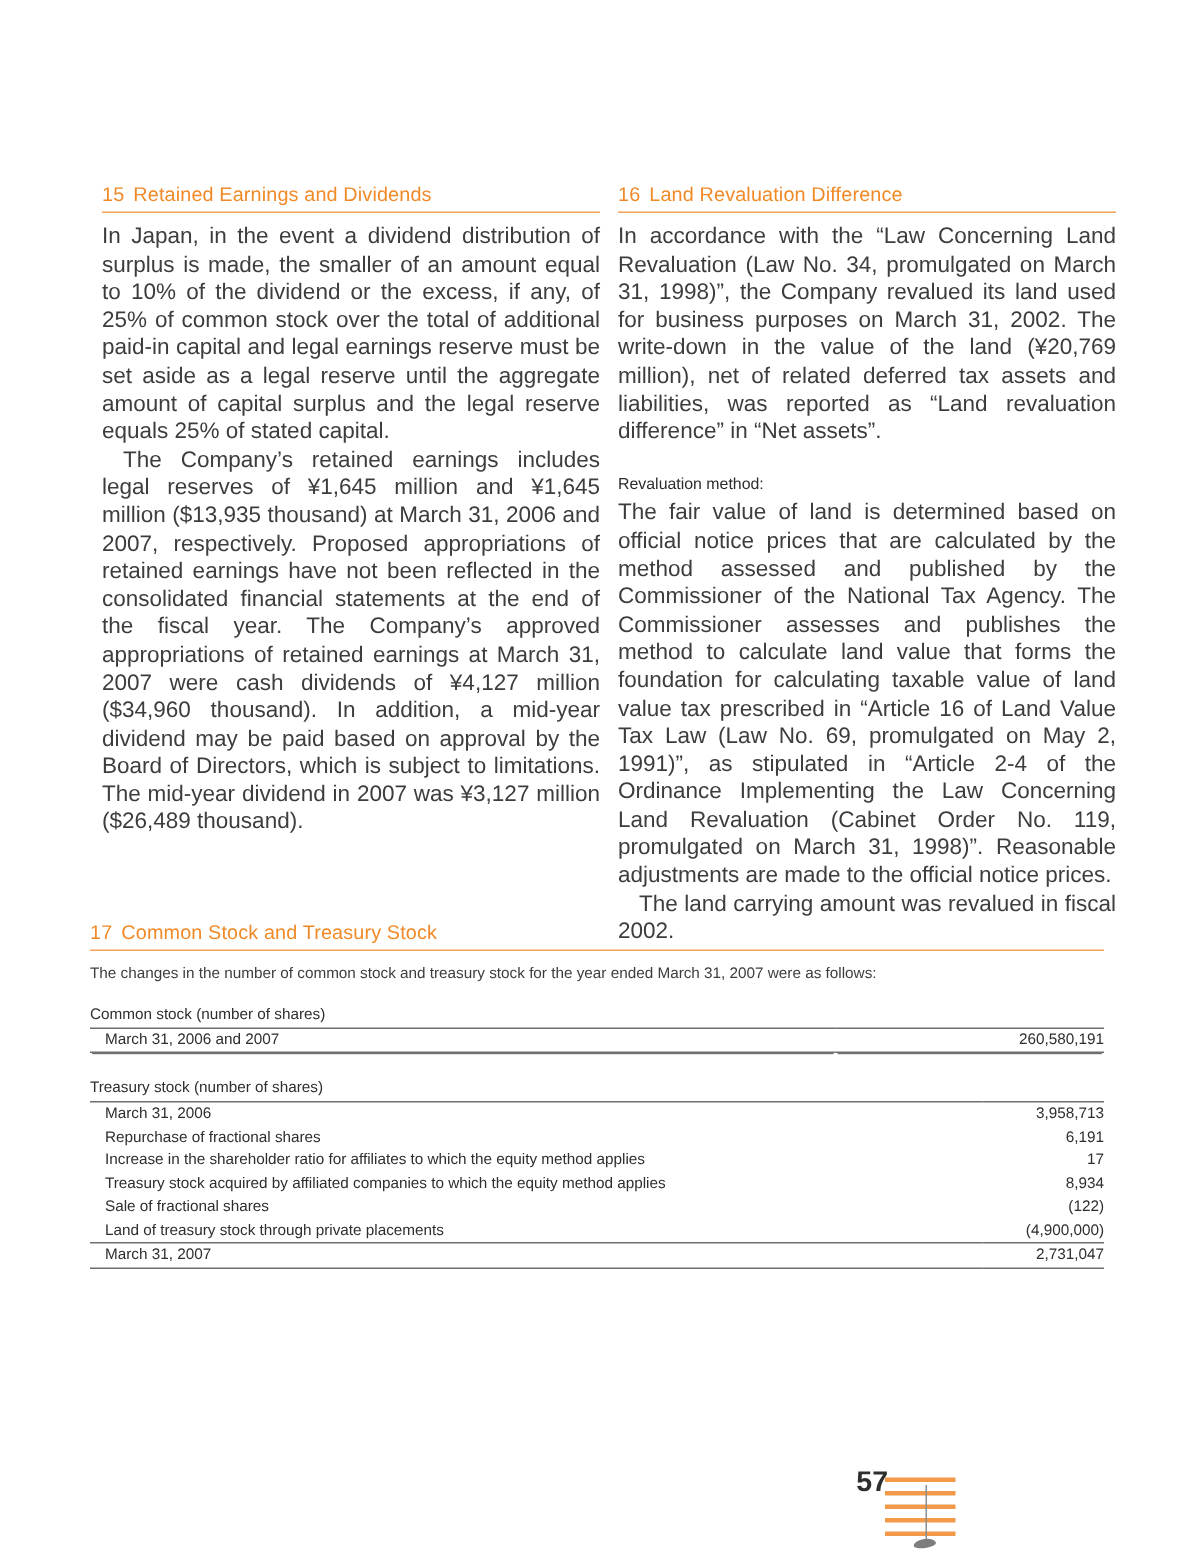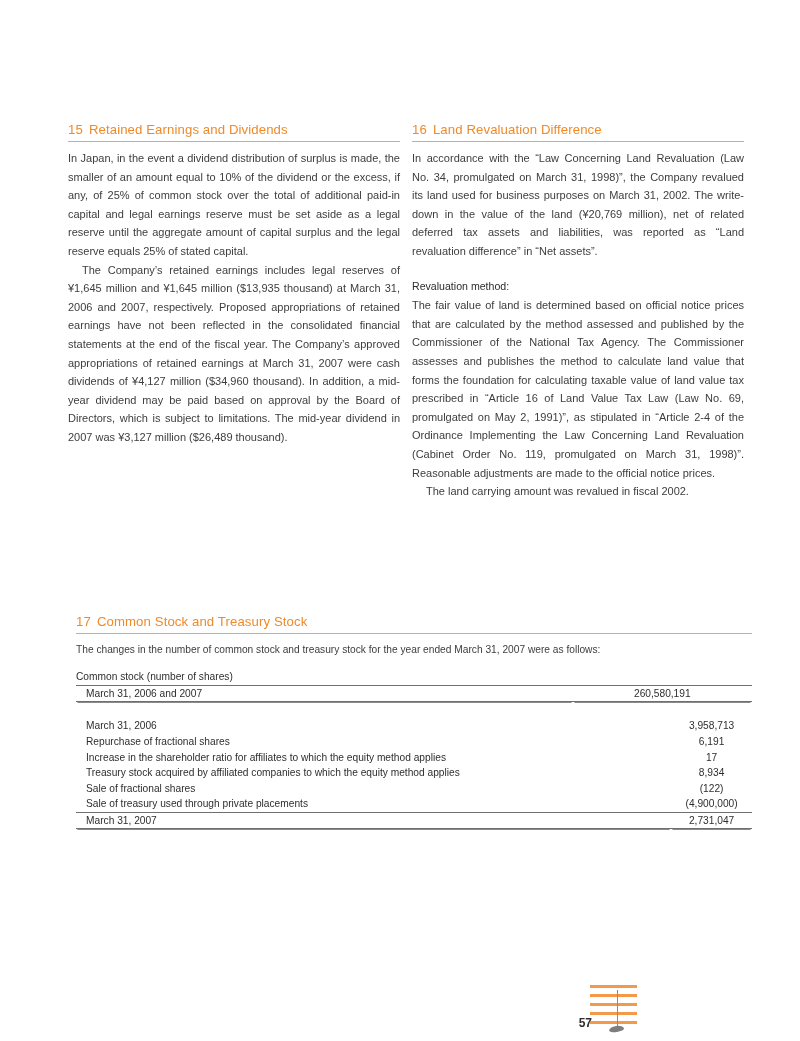--- a/index.html
+++ b/index.html
@@ -45,21 +45,21 @@
     border-bottom: 1.6px solid #f4a259;
     margin: 0 0 7px 0;
     white-space: nowrap;
   }
   .note-heading .num {
     margin-right: 6px;
   }
 
   p.body {
     margin: 0;
-    font-size: 11px;
+    font-size: 15px;
     line-height: 18.6px;
     text-align: justify;
     text-justify: inter-word;
     color: #3d3d3d;
   }
   p.body + p.body {
     margin-top: 0;
   }
   p.indent {
     text-indent: 14px;
@@ -67,21 +67,21 @@
   .sub-heading {
     margin: 16px 0 1px 0;
     font-size: 10.6px;
     line-height: 18.6px;
     color: #2c2c2c;
   }
 
   
   .section17 {
     position: absolute;
-    left: 76px;
+    left: 60px;
     top: 614px;
     width: 676px;
   }
   .section17 .note-heading {
     margin-bottom: 8px;
   }
   .lead-line {
     font-size: 10.2px;
     line-height: 15px;
     color: #3d3d3d;
@@ -96,21 +96,21 @@
   }
   table.stock td {
     padding: 1.2px 0 1.4px 0;
     vertical-align: bottom;
     line-height: 13px;
   }
   table.stock td.label {
     text-align: left;
   }
   table.stock td.value {
-    text-align: center;
+    text-align: right;
     white-space: nowrap;
   }
   td.caption {
     padding-bottom: 1px;
   }
   tr.caption-row td {
     border-bottom: 0.8px solid #6f6f6f;
   }
   tr.top-rule td {
     border-bottom: 0.8px solid #6f6f6f;
@@ -130,22 +130,22 @@
   .footer-mark {
     position: absolute;
     right: 0px;
     bottom: 0px;
     width: 96px;
     height: 78px;
   }
   .page-number {
     position: absolute;
     right: 48px;
-    bottom: 11px;
-    font-size: 12px;
+    bottom: 41px;
+    font-size: 19px;
     font-weight: bold;
     color: #2e2e2e;
     letter-spacing: 0px;
   }
   .bars {
     position: absolute;
     right: 3px;
     bottom: 7px;
     width: 47px;
     height: 52px;
@@ -224,20 +224,24 @@
           <td class="label">March 31, 2006 and 2007</td>
           <td class="value">260,580,191</td>
         </tr>
       </tbody>
     </table>
 
     <div class="table-gap"></div>
 
     <table class="stock">
       <tbody>
+        <tr class="caption-row">
+          <td class="label caption">Treasury stock (number of shares)</td>
+          <td class="value caption"></td>
+        </tr>
         <tr class="indent">
           <td class="label">March 31, 2006</td>
           <td class="value">3,958,713</td>
         </tr>
         <tr class="indent">
           <td class="label">Repurchase of fractional shares</td>
           <td class="value">6,191</td>
         </tr>
         <tr class="indent">
           <td class="label">Increase in the shareholder ratio for affiliates to which the equity method applies</td>
@@ -245,21 +249,21 @@
         </tr>
         <tr class="indent">
           <td class="label">Treasury stock acquired by affiliated companies to which the equity method applies</td>
           <td class="value">8,934</td>
         </tr>
         <tr class="indent">
           <td class="label">Sale of fractional shares</td>
           <td class="value">(122)</td>
         </tr>
         <tr class="indent top-rule">
-          <td class="label">Sale of treasury used through private placements</td>
+          <td class="label">Land of treasury stock through private placements</td>
           <td class="value">(4,900,000)</td>
         </tr>
         <tr class="indent end-rule">
           <td class="label">March 31, 2007</td>
           <td class="value">2,731,047</td>
         </tr>
       </tbody>
     </table>
   </div>
 

